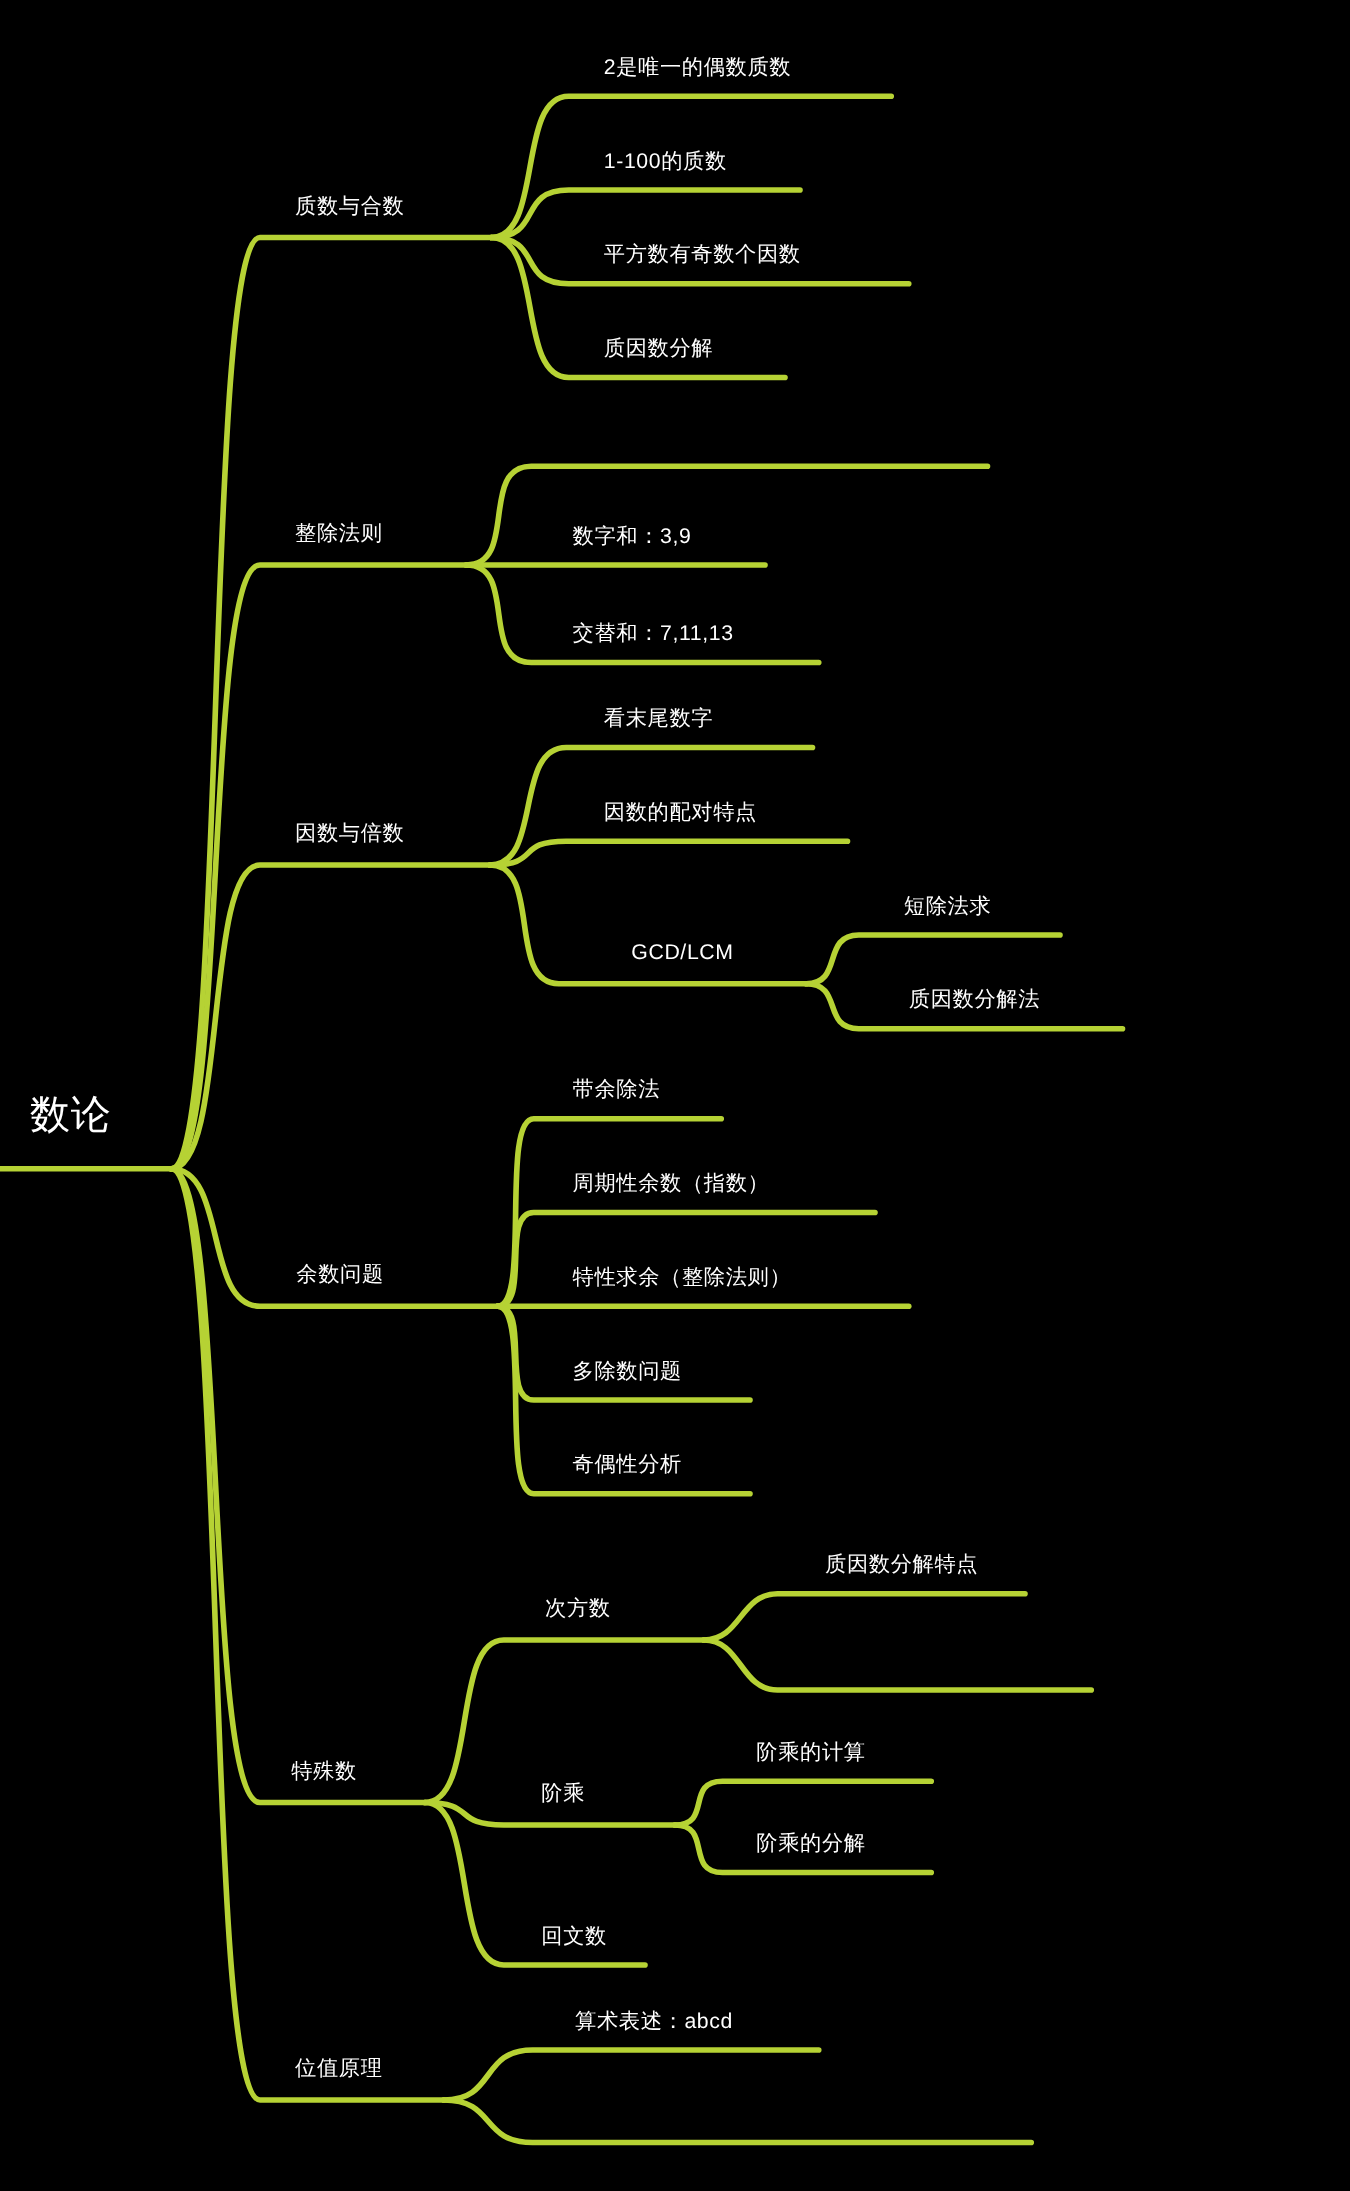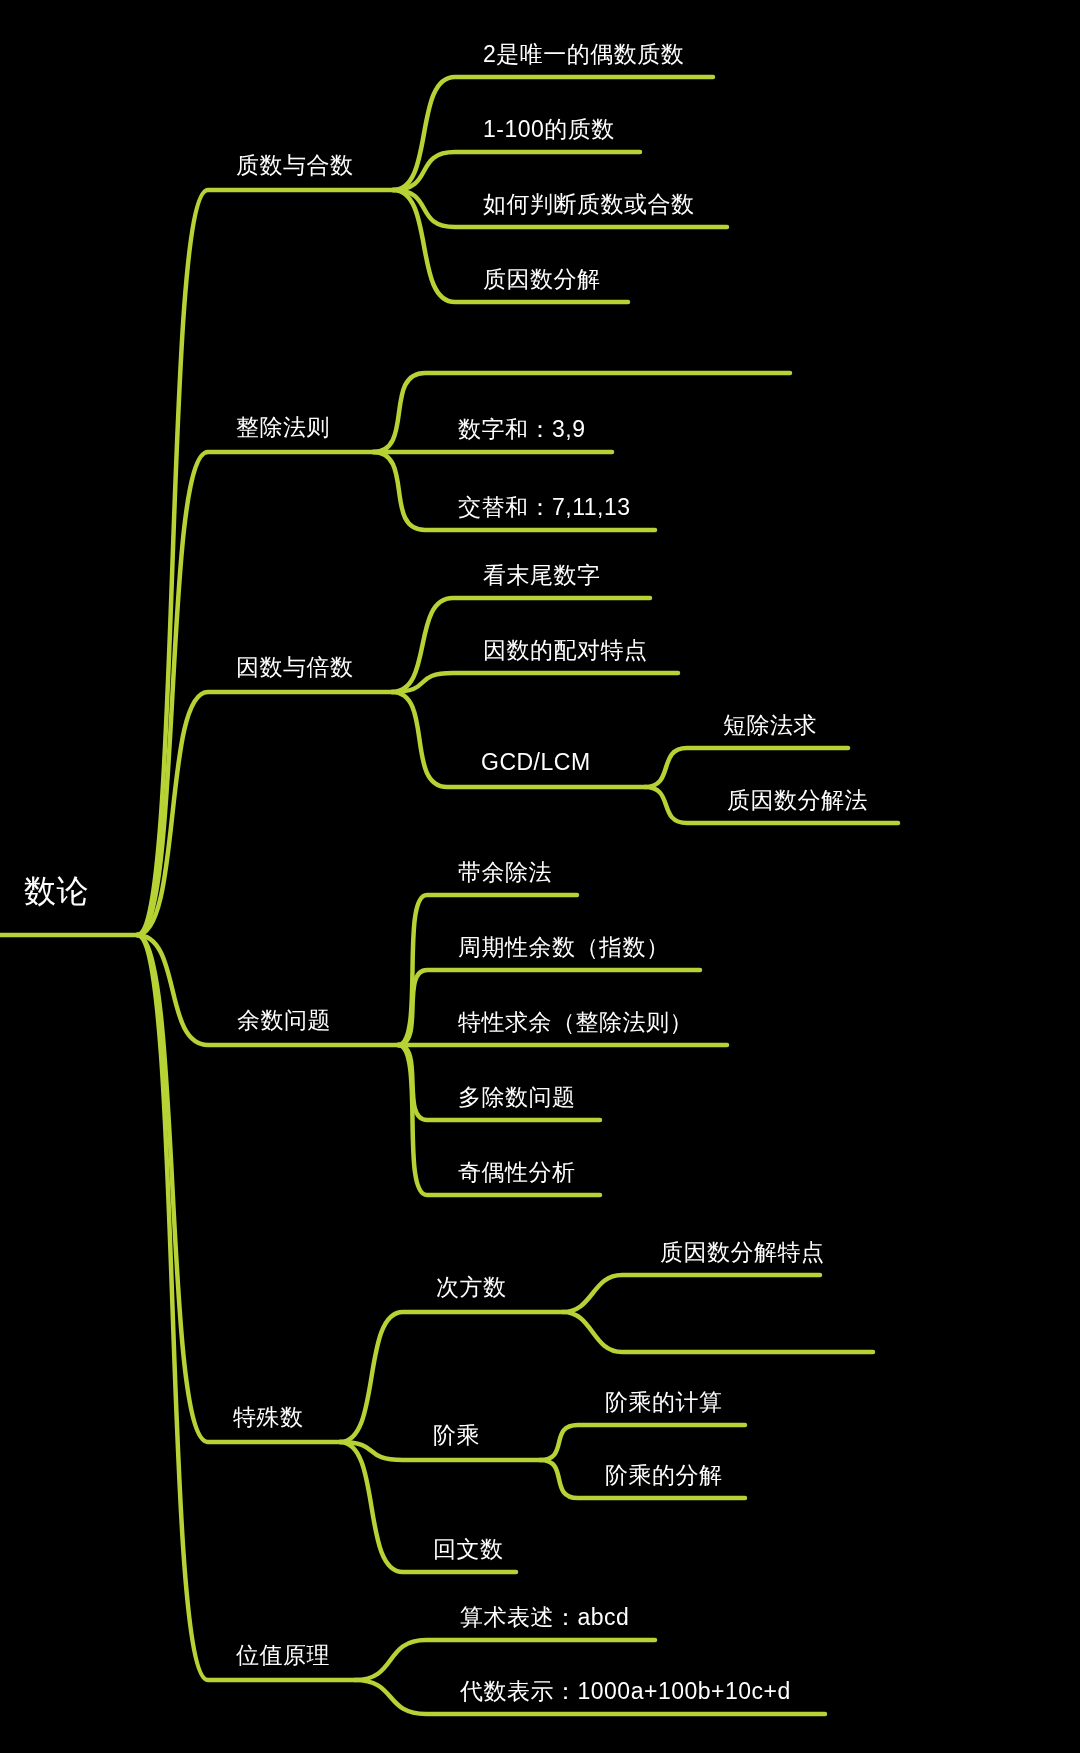--- a/index.html
+++ b/index.html
@@ -1,19 +1,19 @@
 <!DOCTYPE html>
 <html><head>
 <meta charset="utf-8">
 <style>
   html,body{margin:0;padding:0;background:#000;}
   #canvas{position:relative;width:1080px;height:1753px;background:#000;overflow:hidden;
           font-family:"Liberation Sans","DejaVu Sans",sans-serif;}
   #branches{position:absolute;left:0;top:0;width:1080px;height:1753px;}
-  .node{position:absolute;color:#fff;font-size:23px;line-height:32px;white-space:nowrap;
+  .node{position:absolute;color:#fff;font-size:17px;line-height:32px;white-space:nowrap;
         letter-spacing:0.5px;}
   .root{font-size:32px;line-height:38px;}
 </style>
 </head>
 <body>
 
 <div id="canvas">
 
   <svg id="branches" viewBox="0 0 1080 1753" fill="none" stroke="#b6d234" stroke-width="4.5" stroke-linecap="round" stroke-linejoin="round">
 
@@ -63,41 +63,40 @@
 
   <div class="node" style="left:236px;top:149px">质数与合数</div>
   <div class="node" style="left:236px;top:411px">整除法则</div>
   <div class="node" style="left:236px;top:651px">因数与倍数</div>
   <div class="node" style="left:237px;top:1004px">余数问题</div>
   <div class="node" style="left:233px;top:1401px">特殊数</div>
   <div class="node" style="left:236px;top:1639px">位值原理</div>
 
   <div class="node" style="left:483px;top:38px">2是唯一的偶数质数</div>
   <div class="node" style="left:483px;top:113px">1-100的质数</div>
-  <div class="node" style="left:483px;top:188px">如何判断质数或合数</div>
+  <div class="node" style="left:483px;top:188px">平方数有奇数个因数</div>
   <div class="node" style="left:483px;top:263px">质因数分解</div>
 
   <div class="node" style="left:458px;top:413px">数字和：3,9</div>
   <div class="node" style="left:458px;top:491px">交替和：7,11,13</div>
 
   <div class="node" style="left:483px;top:559px">看末尾数字</div>
   <div class="node" style="left:483px;top:634px">因数的配对特点</div>
-  <div class="node" style="left:481px;top:746px">GCD/LCM</div>
+  <div class="node" style="left:505px;top:746px">GCD/LCM</div>
   <div class="node" style="left:723px;top:709px">短除法求</div>
   <div class="node" style="left:727px;top:784px">质因数分解法</div>
 
   <div class="node" style="left:458px;top:856px">带余除法</div>
   <div class="node" style="left:458px;top:1006px">特性求余（整除法则）</div>
   <div class="node" style="left:458px;top:931px">周期性余数（指数）</div>
   <div class="node" style="left:458px;top:1081px">多除数问题</div>
   <div class="node" style="left:458px;top:1156px">奇偶性分析</div>
 
   <div class="node" style="left:436px;top:1271px">次方数</div>
   <div class="node" style="left:660px;top:1236px">质因数分解特点</div>
   <div class="node" style="left:433px;top:1419px">阶乘</div>
   <div class="node" style="left:605px;top:1386px">阶乘的计算</div>
   <div class="node" style="left:605px;top:1459px">阶乘的分解</div>
   <div class="node" style="left:433px;top:1533px">回文数</div>
 
   <div class="node" style="left:460px;top:1601px">算术表述：abcd</div>
-  <div class="node" style="left:460px;top:1675px">代数表示：1000a+100b+10c+d</div>
 
 </div>
 
 </body></html>

